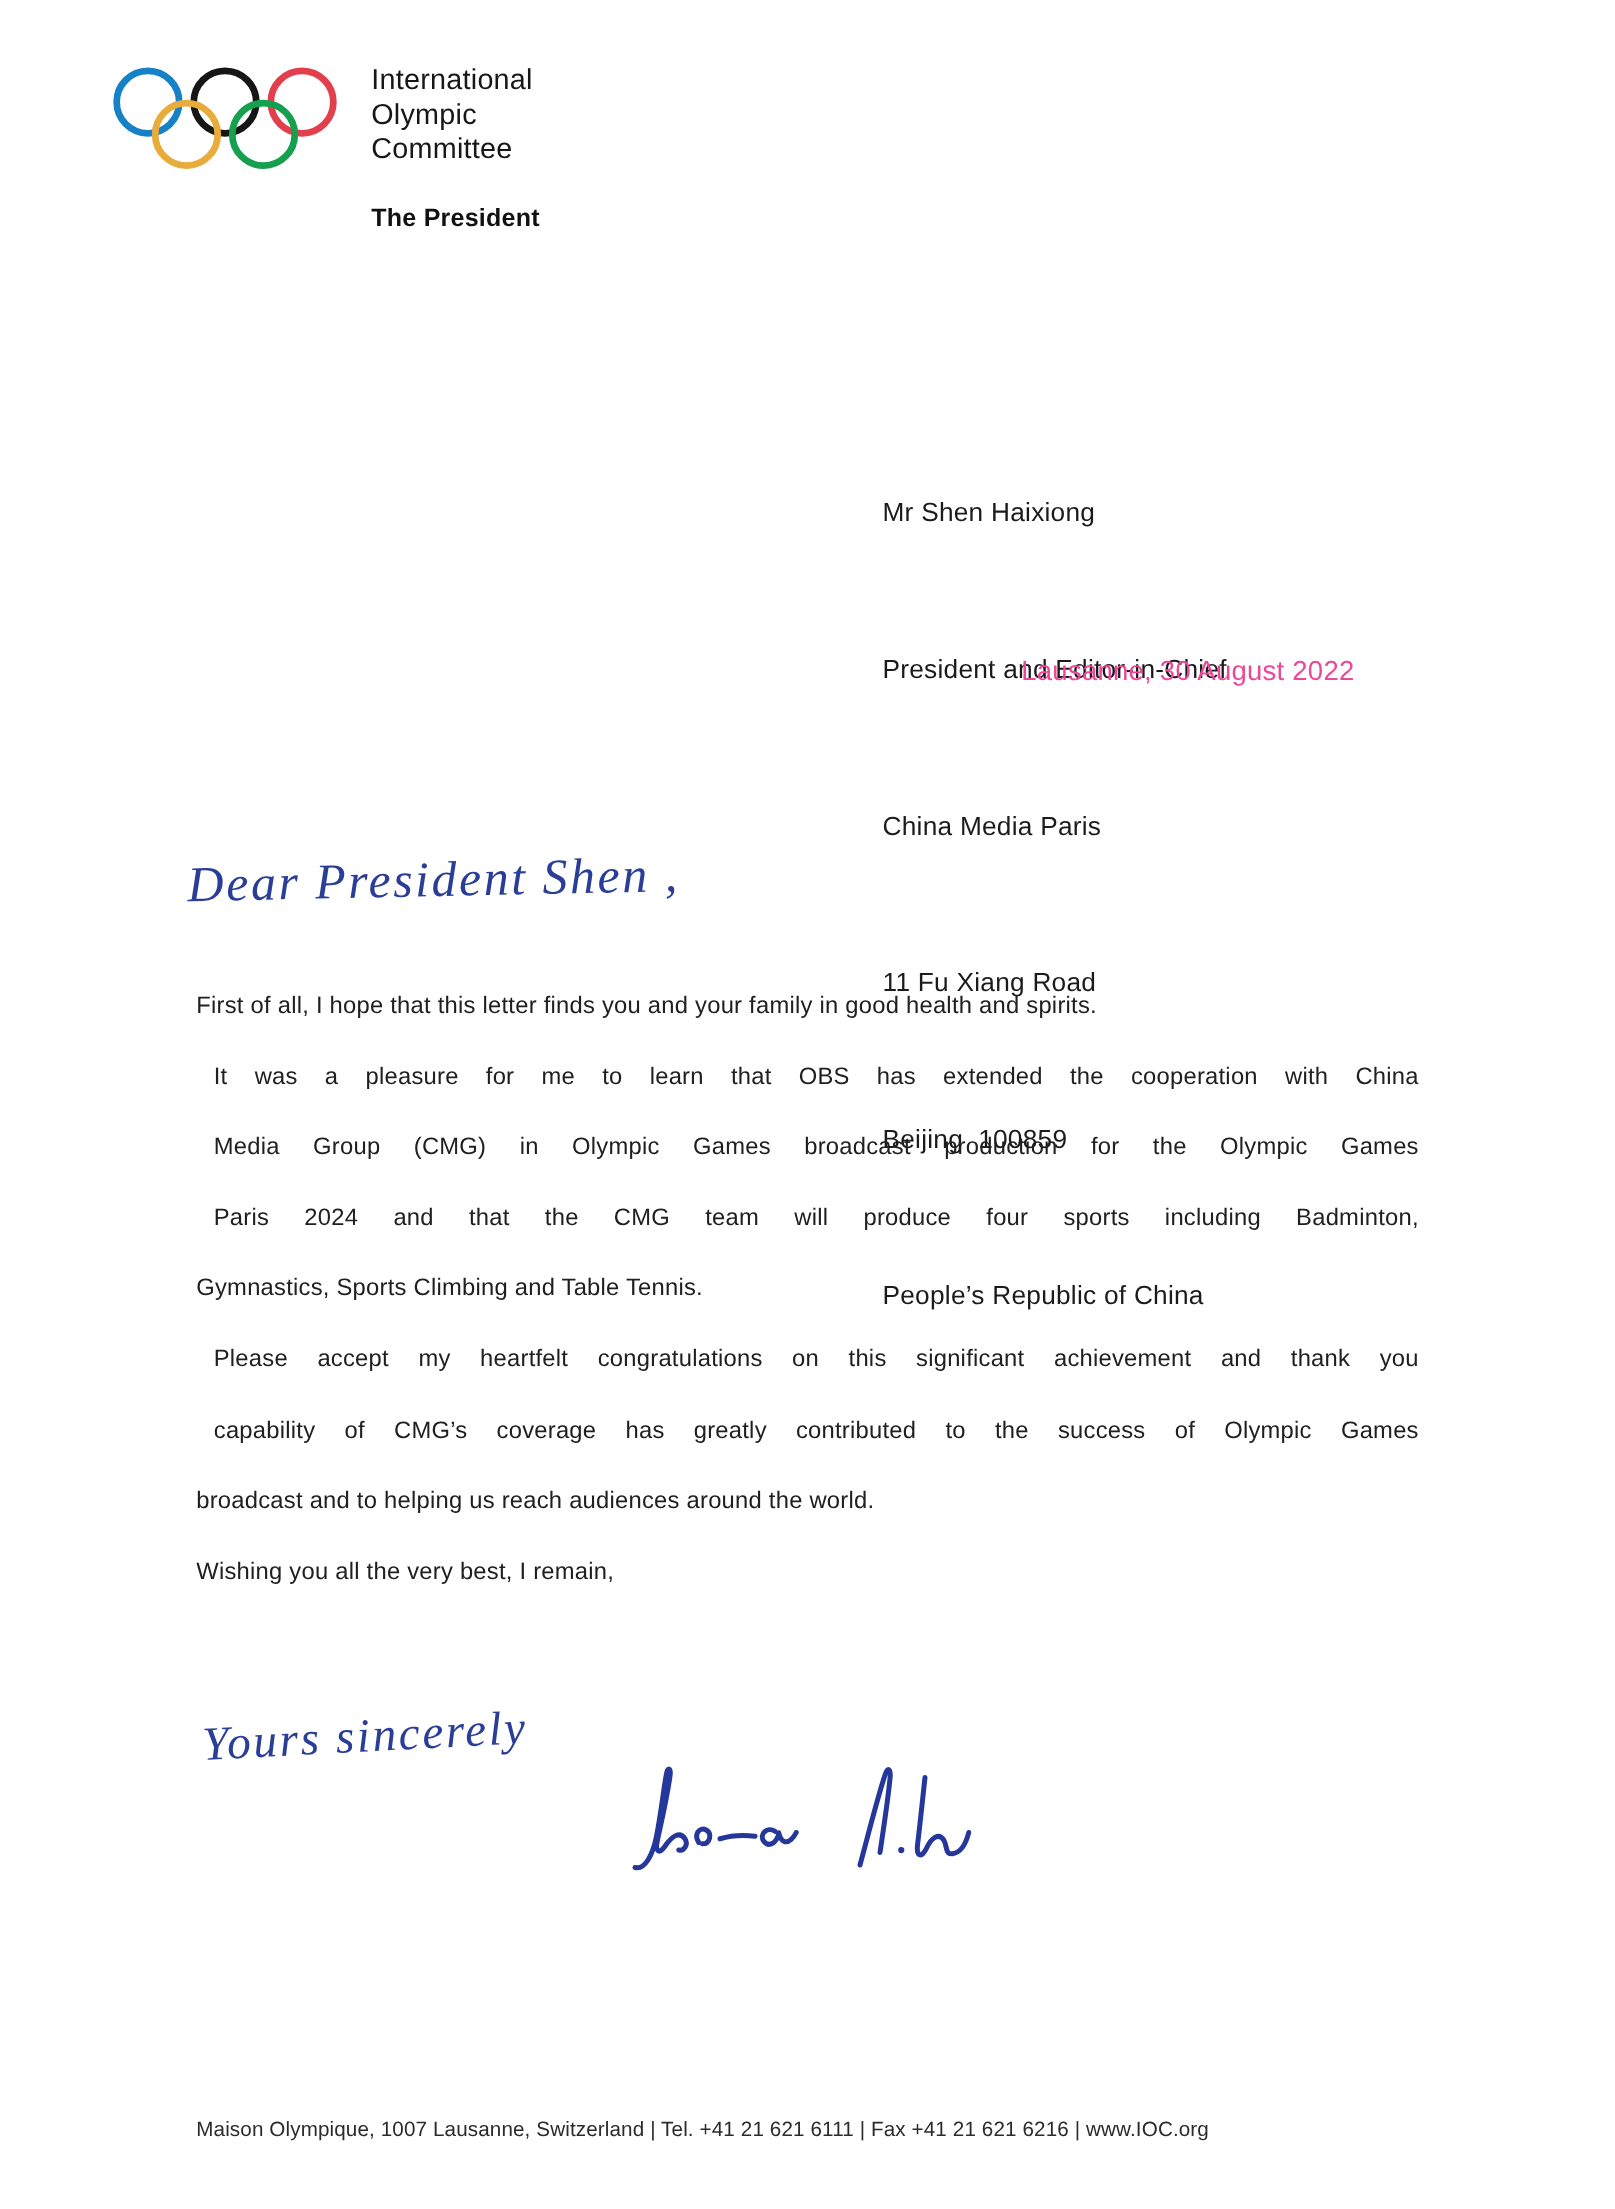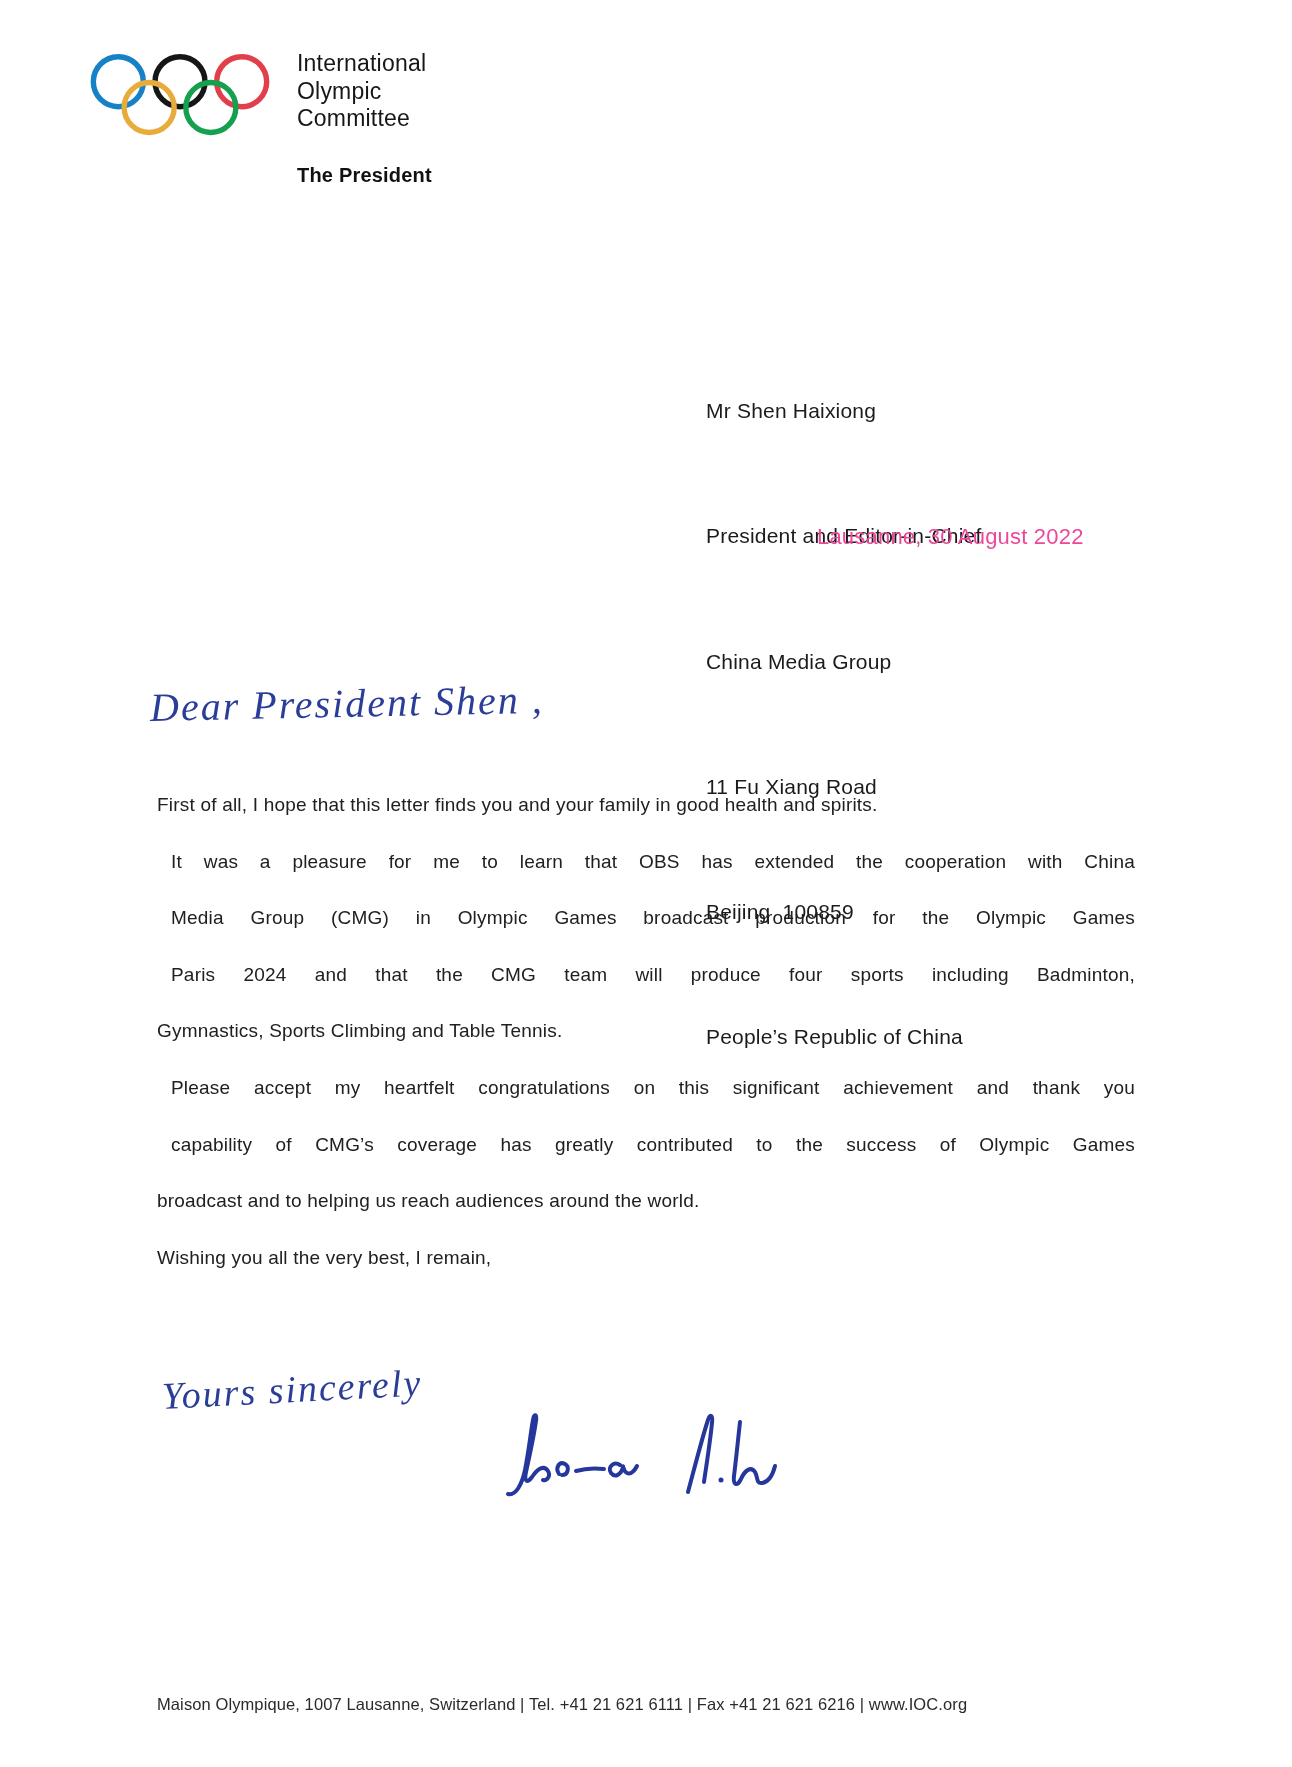--- a/index.html
+++ b/index.html
@@ -95,21 +95,21 @@
 
   <div class="abs president">The President</div>
 
   <div class="abs recipient">
     
   
       <div>Mr Shen Haixiong</div>
     
       <div>President and Editor-in-Chief</div>
     
-      <div>China Media Group</div>
+      <div>China Media Paris</div>
     
       <div>11 Fu Xiang Road</div>
     
       <div>Beijing  100859</div>
     
       <div>People’s Republic of China</div>
     </div>
 
   <div class="abs dateline">Lausanne, 30 August 2022</div>
 

